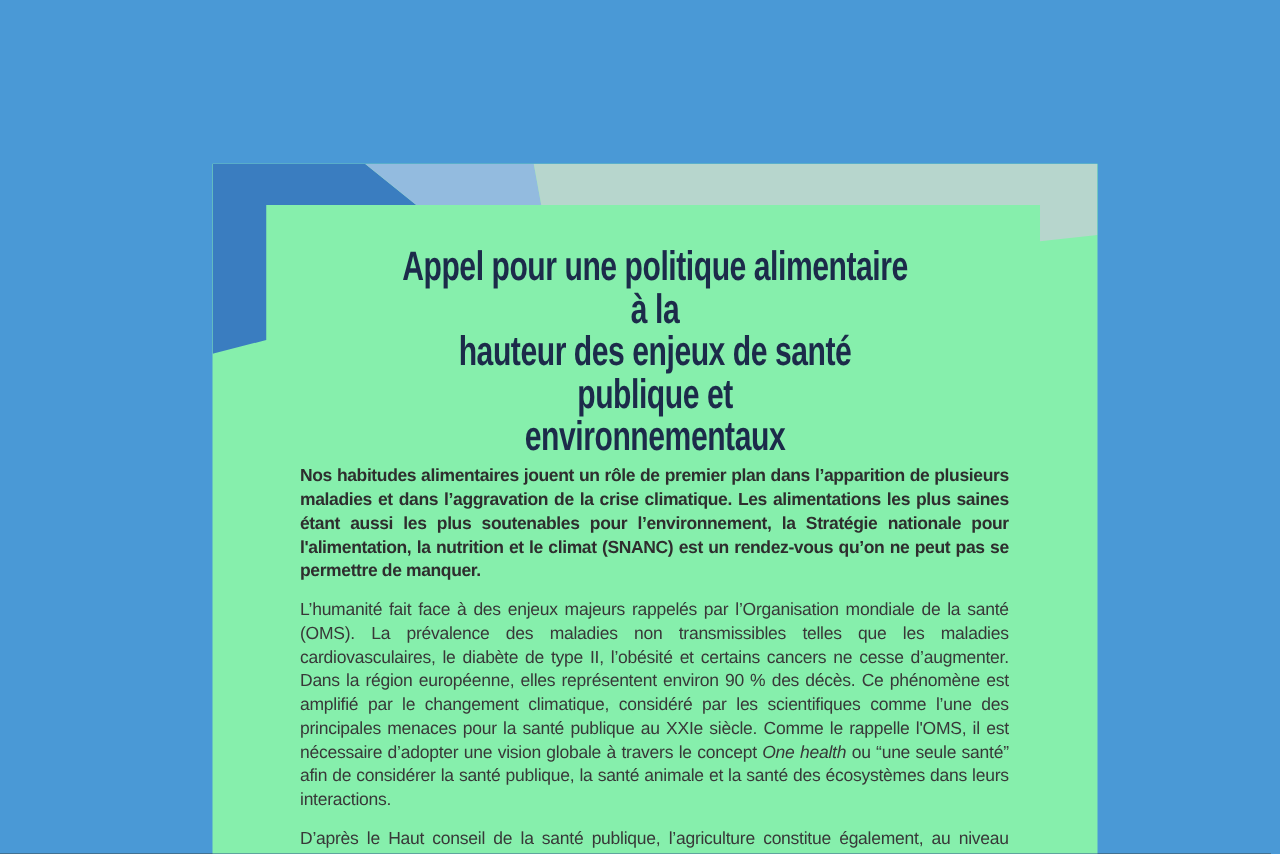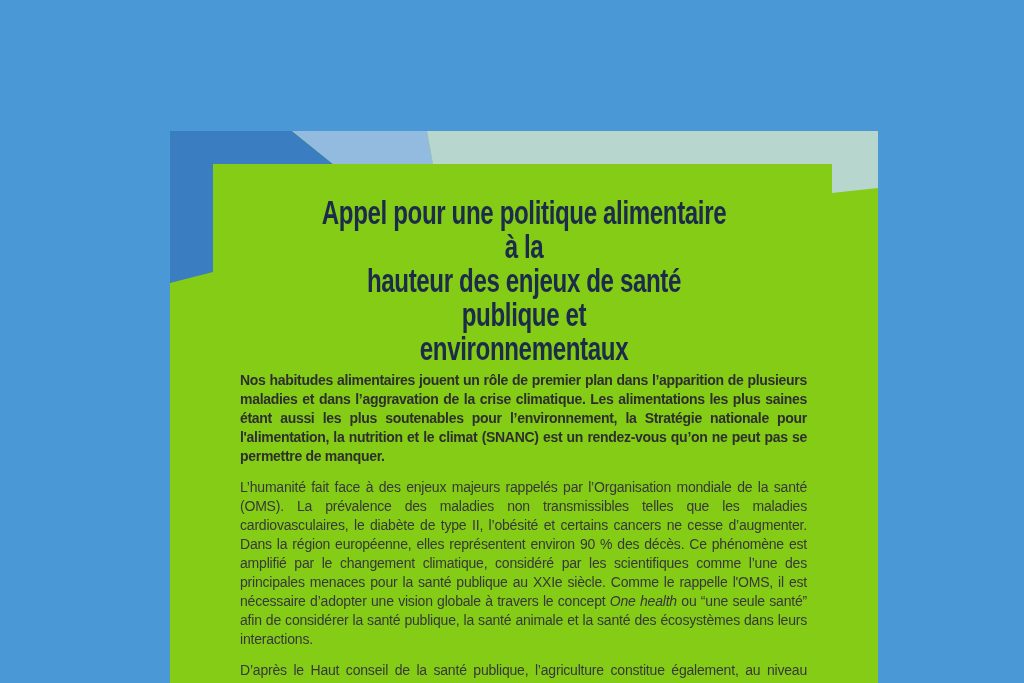--- a/index.html
+++ b/index.html
@@ -14,21 +14,21 @@
     background: #4A99D6;
     overflow: hidden;
     font-family: "Liberation Sans", sans-serif;
   }
   .page {
     position: absolute;
     left: 170px;
     top: 131px;
     width: 708px;
     height: 552px;
-    background: #84cc16;
+    background: #86efac;
     overflow: hidden;
   }
   .header-svg {
     position: absolute;
     top: 0;
     left: 0;
     display: block;
   }
   .shape-dark  { fill: #3A7DC0; }
   .shape-light { fill: #93BBDF; }

